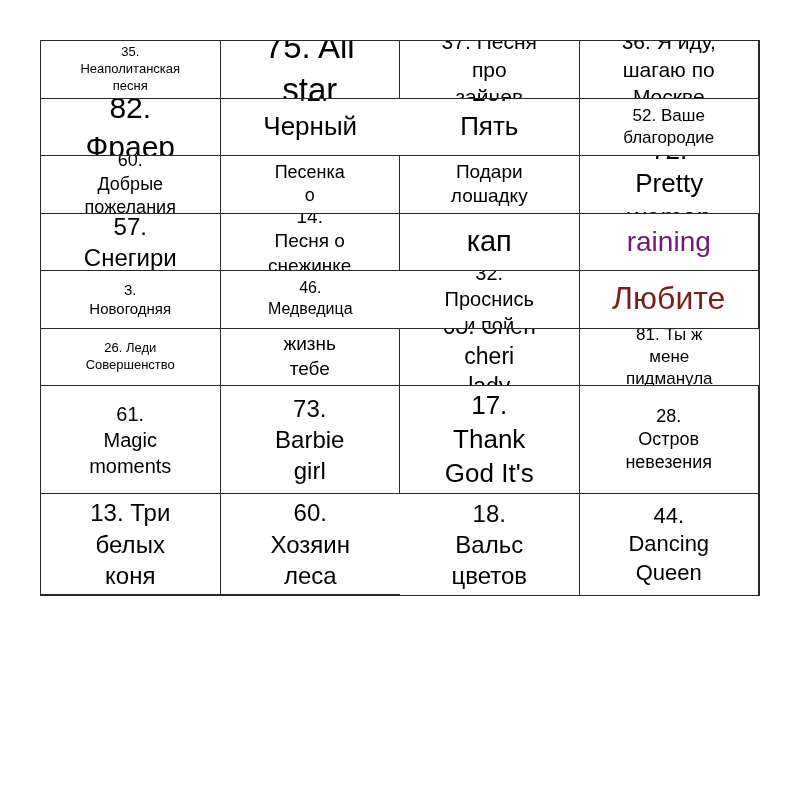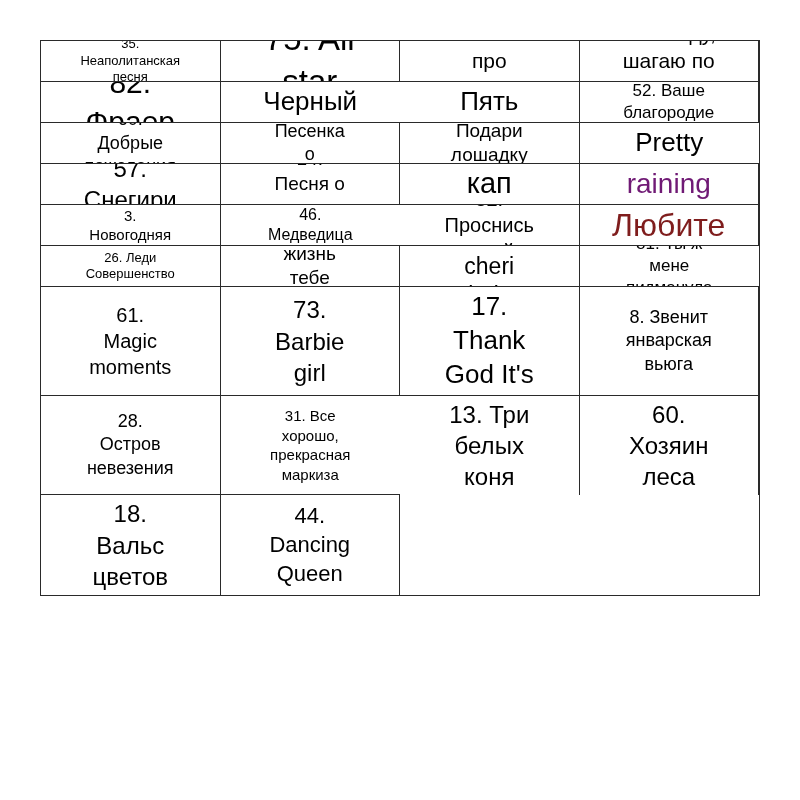--- a/index.html
+++ b/index.html
@@ -122,30 +122,23 @@
 пидманула</div>
       <div class="cell" style="font-size: 20px; color: rgb(0, 0, 0); border-color: rgb(42, 42, 42);">61.
 Magic
 moments</div>
       <div class="cell" style="font-size: 24px; color: rgb(0, 0, 0); border-color: rgb(42, 42, 42);">73.
 Barbie
 girl</div>
       <div class="cell" style="font-size: 26px; color: rgb(0, 0, 0); border-color: rgb(42, 42, 42);">17.
 Thank
 God It's</div>
-      <div class="cell" style="font-size: 18px; color: rgb(0, 0, 0); border-color: rgb(42, 42, 42);">8. Звенит
-январская
-вьюга</div>
       <div class="cell" style="font-size: 18px; color: rgb(0, 0, 0); border-color: rgb(42, 42, 42);">28.
 Остров
 невезения</div>
-      <div class="cell" style="font-size: 15px; color: rgb(0, 0, 0); border-color: rgb(42, 42, 42);">31. Все
-хорошо,
-прекрасная
-маркиза</div>
       <div class="cell" style="font-size: 24px; color: rgb(0, 0, 0); border-color: rgb(42, 42, 42);">13. Три
 белых
 коня</div>
       <div class="cell" style="font-size: 24px; color: rgb(0, 0, 0); border-color: rgb(42, 42, 42);">60.
 Хозяин
 леса</div>
       <div class="cell" style="font-size: 24px; color: rgb(0, 0, 0); border-color: rgb(42, 42, 42);">18.
 Вальс
 цветов</div>
       <div class="cell" style="font-size: 22px; color: rgb(0, 0, 0); border-color: rgb(42, 42, 42);">44.

